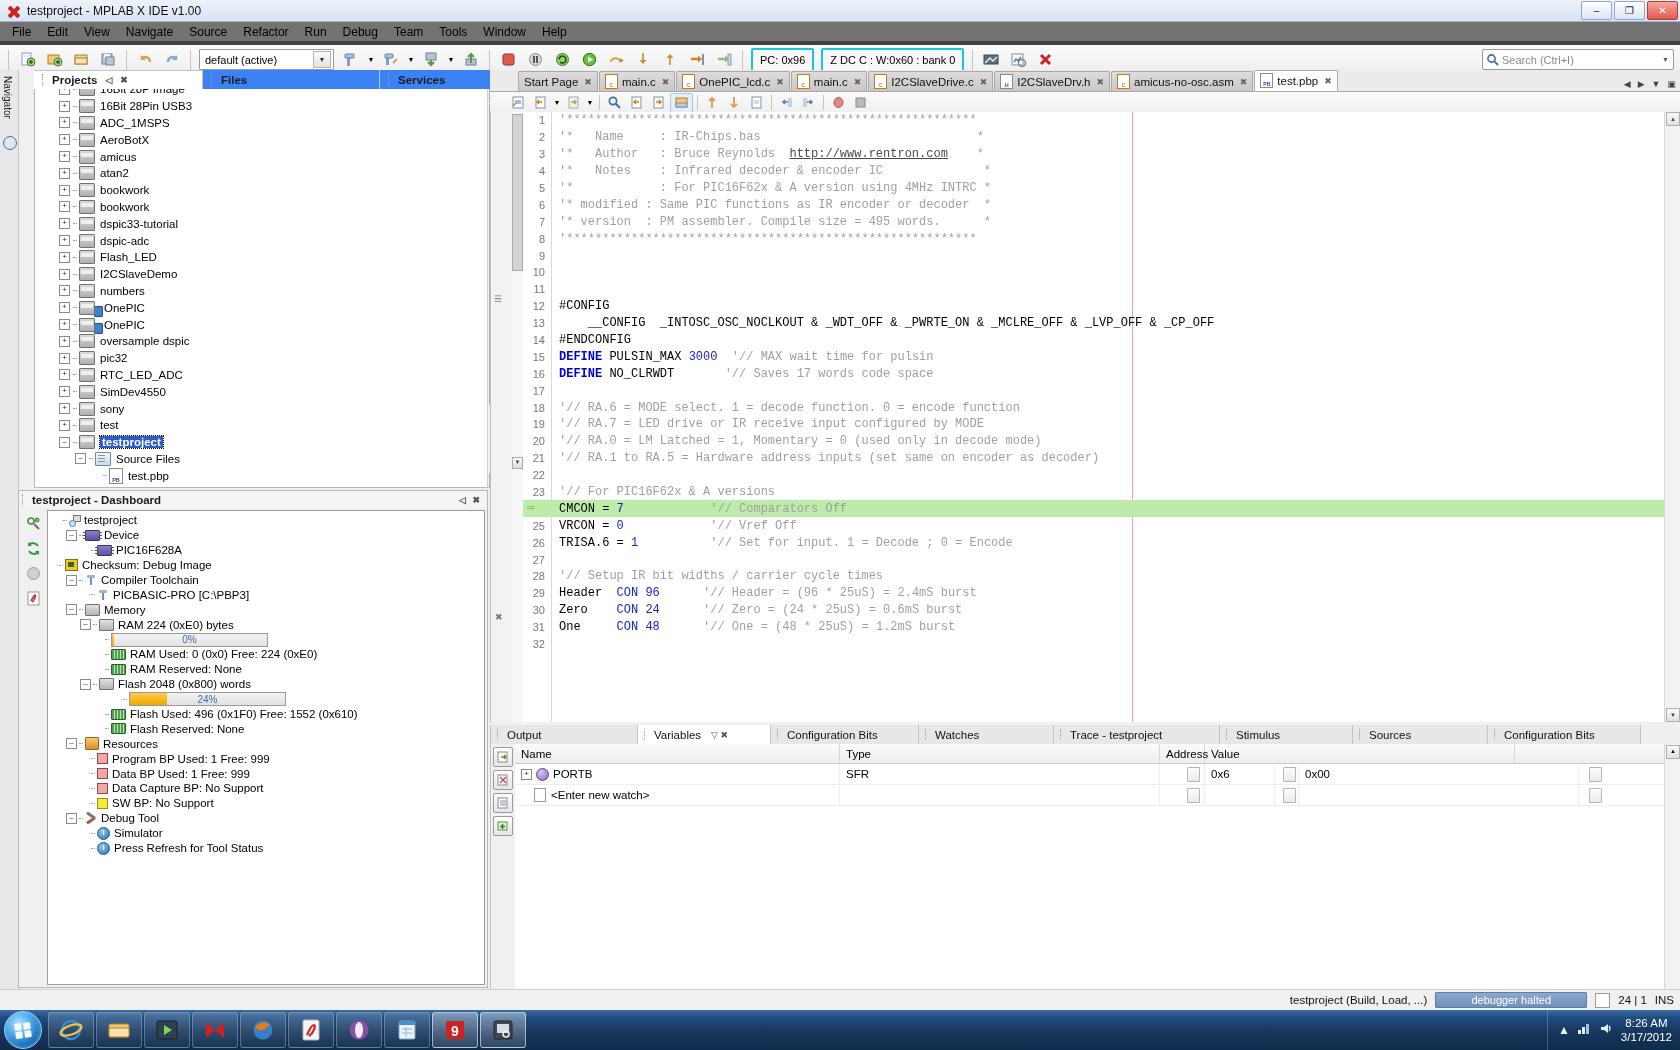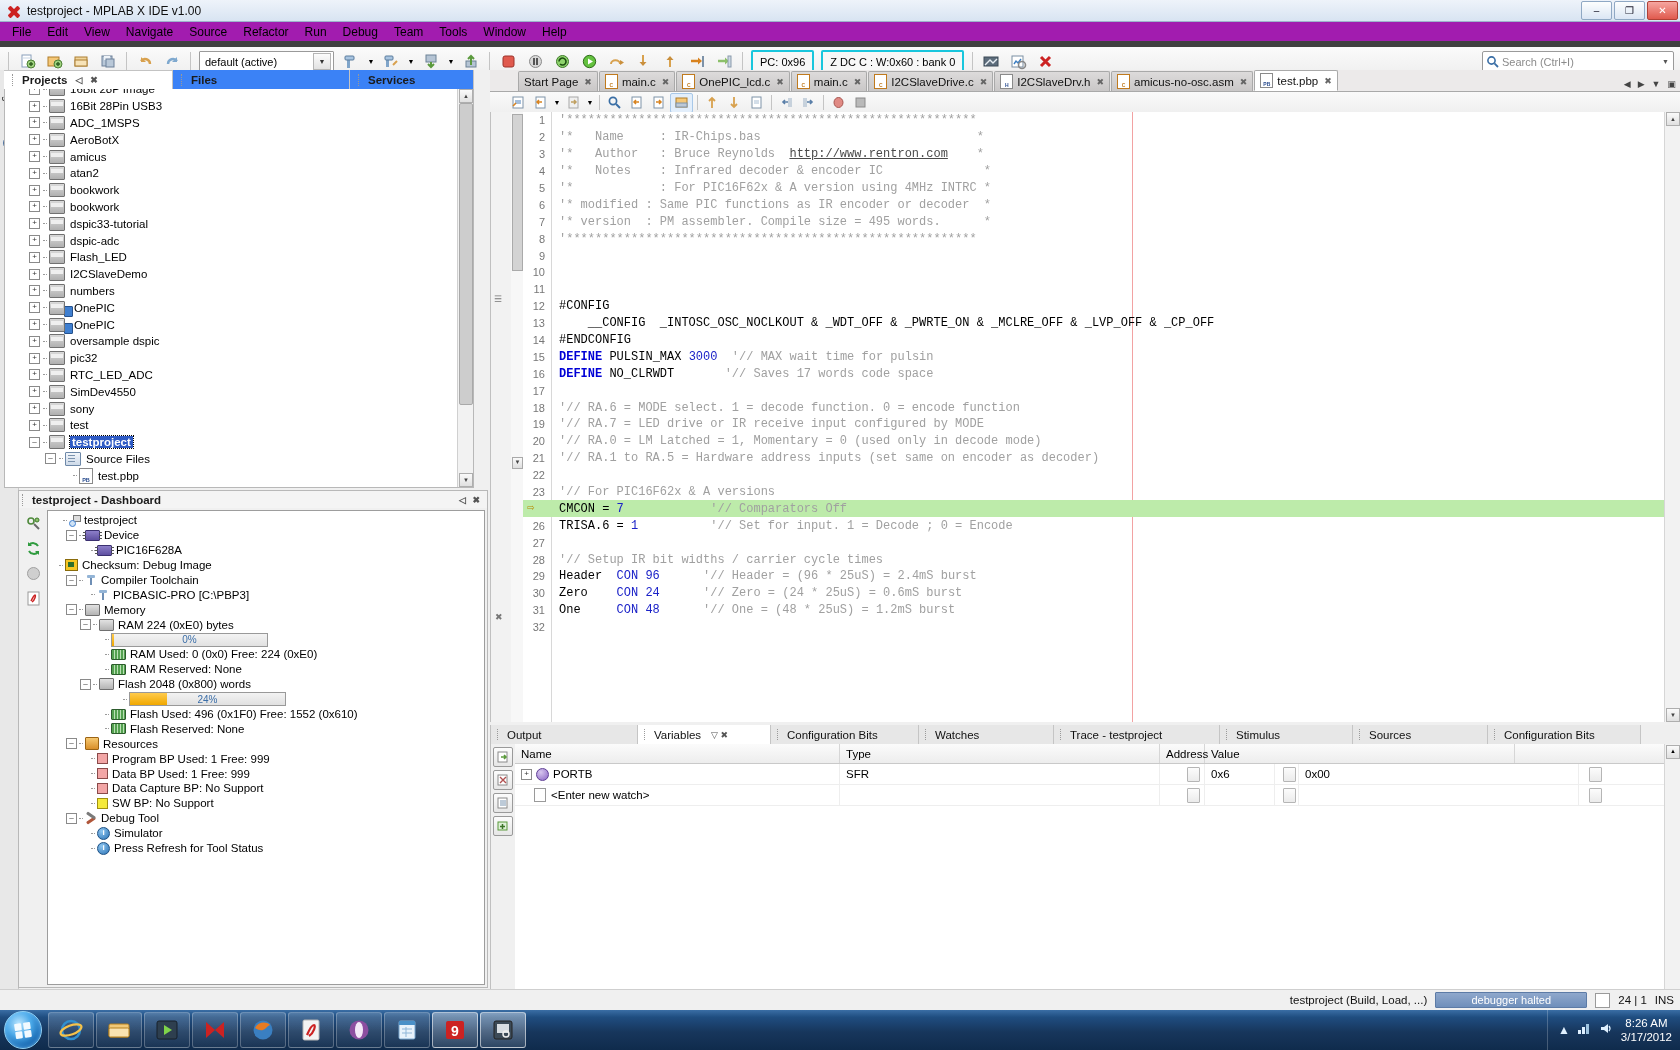--- a/index.html
+++ b/index.html
@@ -27,21 +27,21 @@
   .tb-buttons{position:absolute;right:2px;top:1px;display:flex;gap:2px;}
   .tb-btn{
     width:29px;height:17px;border:1px solid #8fa8c4;border-radius:2px;
     background:linear-gradient(#fdfefe,#dbe6f4);
     display:flex;align-items:center;justify-content:center;font-size:10px;color:#223;
   }
   .tb-btn.close{background:linear-gradient(#f6a6a0,#e05a4e);border-color:#b04035;color:#fff;}
 
   
   .menubar{
-    height:19px;background:#a21caf;border-bottom:6px solid #404040;
+    height:19px;background:#737373;border-bottom:4px solid #404040;
     display:flex;align-items:center;padding-left:4px;
   }
   .menu-item{padding:2px 8px;font-size:12px;color:#000;cursor:default;}
 
   
   .toolbar{
     height:29px;background:linear-gradient(#fbfbfb,#eeeeee);
     border-bottom:1px solid #c8c8c8;
     display:flex;align-items:center;padding:0 4px;gap:1px;position:relative;
   }
@@ -82,21 +82,21 @@
   .navstrip .vtext{
     position:absolute;top:6px;left:2px;writing-mode:vertical-rl;font-size:10px;color:#222;
     letter-spacing:0px;
   }
   .navstrip .compass{
     position:absolute;top:66px;left:3px;width:12px;height:12px;border-radius:50%;
     border:1px solid #4a6e9b;background:#dfe9f5;
   }
 
   
-  .proj-panel{position:absolute;left:4px;top:0;width:470px;height:418px;}
+  .proj-panel{position:absolute;left:34px;top:0;width:470px;height:418px;}
   .tabrow{height:19px;display:flex;align-items:stretch;background:#f0f0f0;}
   .ptab{
     display:flex;align-items:center;padding:0 8px;font-size:11.5px;font-weight:bold;
     border-right:1px solid #c3c3c3;position:relative;color:#1b1b1b;
   }
   .ptab.active{background:#fff;border-top:1px solid #c3c3c3;}
   .ptab.inactive{background:#3b82f6;}
   .ptab .grip{width:4px;height:12px;border-left:1px dotted #999;margin-right:5px;}
   .ptab .mini{margin-left:8px;font-size:9px;color:#555;}
   .ptab-w1{width:152px;}
@@ -1123,20 +1123,21 @@
             <div class="cline"><span class="ln">15</span><span class="ctext"><span class="kw">DEFINE</span><span class="plain"> PULSIN_MAX </span><span class="num">3000</span><span class="plain">  </span><span class="cmt">'// MAX wait time for pulsin</span></span></div>
             <div class="cline"><span class="ln">16</span><span class="ctext"><span class="kw">DEFINE</span><span class="plain"> NO_CLRWDT       </span><span class="cmt">'// Saves 17 words code space</span></span></div>
             <div class="cline"><span class="ln">17</span><span class="ctext"></span></div>
             <div class="cline"><span class="ln">18</span><span class="ctext"><span class="cmt">'// RA.6 = MODE select. 1 = decode function. 0 = encode function</span></span></div>
             <div class="cline"><span class="ln">19</span><span class="ctext"><span class="cmt">'// RA.7 = LED drive or IR receive input configured by MODE</span></span></div>
             <div class="cline"><span class="ln">20</span><span class="ctext"><span class="cmt">'// RA.0 = LM Latched = 1, Momentary = 0 (used only in decode mode)</span></span></div>
             <div class="cline"><span class="ln">21</span><span class="ctext"><span class="cmt">'// RA.1 to RA.5 = Hardware address inputs (set same on encoder as decoder)</span></span></div>
             <div class="cline"><span class="ln">22</span><span class="ctext"></span></div>
             <div class="cline"><span class="ln">23</span><span class="ctext"><span class="cmt">'// For PIC16F62x &amp; A versions</span></span></div>
             <div class="cline current"><span class="ln">24</span><span class="arrowmark">⇨</span><span class="ctext"><span class="plain">CMCON = </span><span class="num">7</span><span class="plain">            </span><span class="cmt">'// Comparators Off</span></span></div>
+            <div class="cline"><span class="ln">25</span><span class="ctext"><span class="plain">VRCON = </span><span class="num">0</span><span class="plain">            </span><span class="cmt">'// Vref Off</span></span></div>
             <div class="cline"><span class="ln">26</span><span class="ctext"><span class="plain">TRISA.6 = </span><span class="num">1</span><span class="plain">          </span><span class="cmt">'// Set for input. 1 = Decode ; 0 = Encode</span></span></div>
             <div class="cline"><span class="ln">27</span><span class="ctext"></span></div>
             <div class="cline"><span class="ln">28</span><span class="ctext"><span class="cmt">'// Setup IR bit widths / carrier cycle times</span></span></div>
             <div class="cline"><span class="ln">29</span><span class="ctext"><span class="plain">Header  </span><span class="num">CON</span><span class="plain"> </span><span class="num">96</span><span class="plain">      </span><span class="cmt">'// Header = (96 * 25uS) = 2.4mS burst</span></span></div>
             <div class="cline"><span class="ln">30</span><span class="ctext"><span class="plain">Zero    </span><span class="num">CON</span><span class="plain"> </span><span class="num">24</span><span class="plain">      </span><span class="cmt">'// Zero = (24 * 25uS) = 0.6mS burst</span></span></div>
             <div class="cline"><span class="ln">31</span><span class="ctext"><span class="plain">One     </span><span class="num">CON</span><span class="plain"> </span><span class="num">48</span><span class="plain">      </span><span class="cmt">'// One = (48 * 25uS) = 1.2mS burst</span></span></div>
             <div class="cline"><span class="ln">32</span><span class="ctext"></span></div>
           </div>
         <div class="code-vsb">
           <div class="ar" style="top:0">▲</div>

